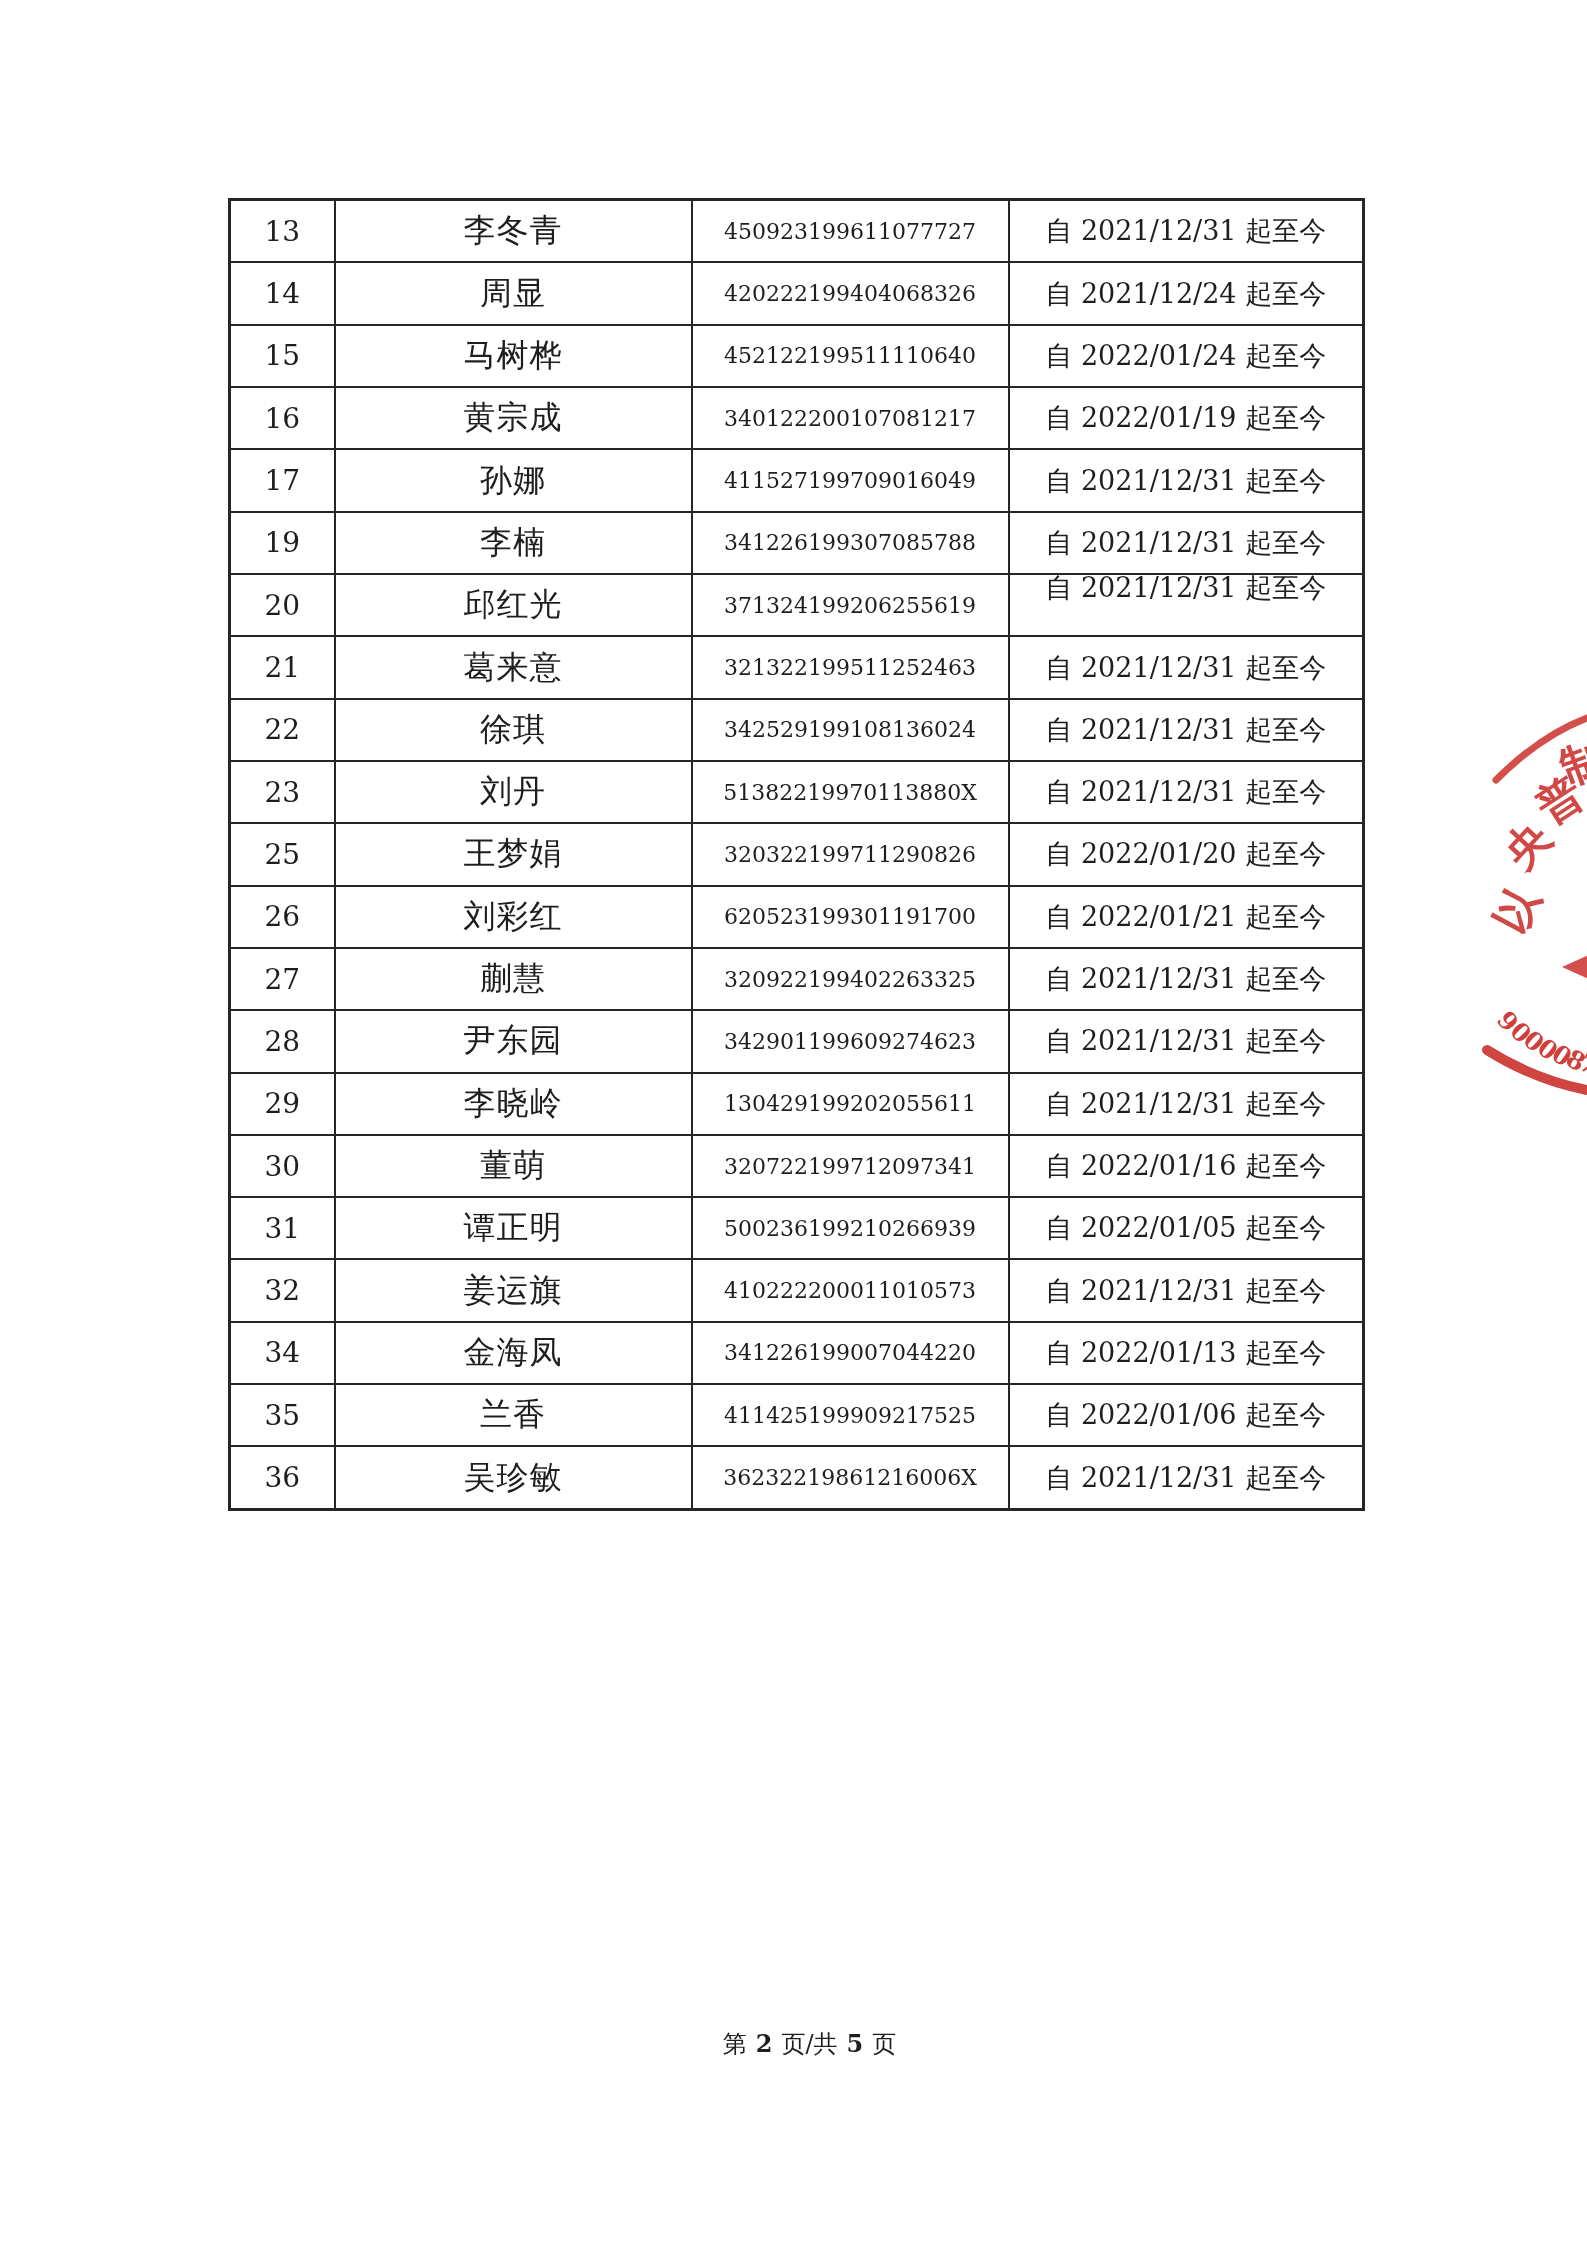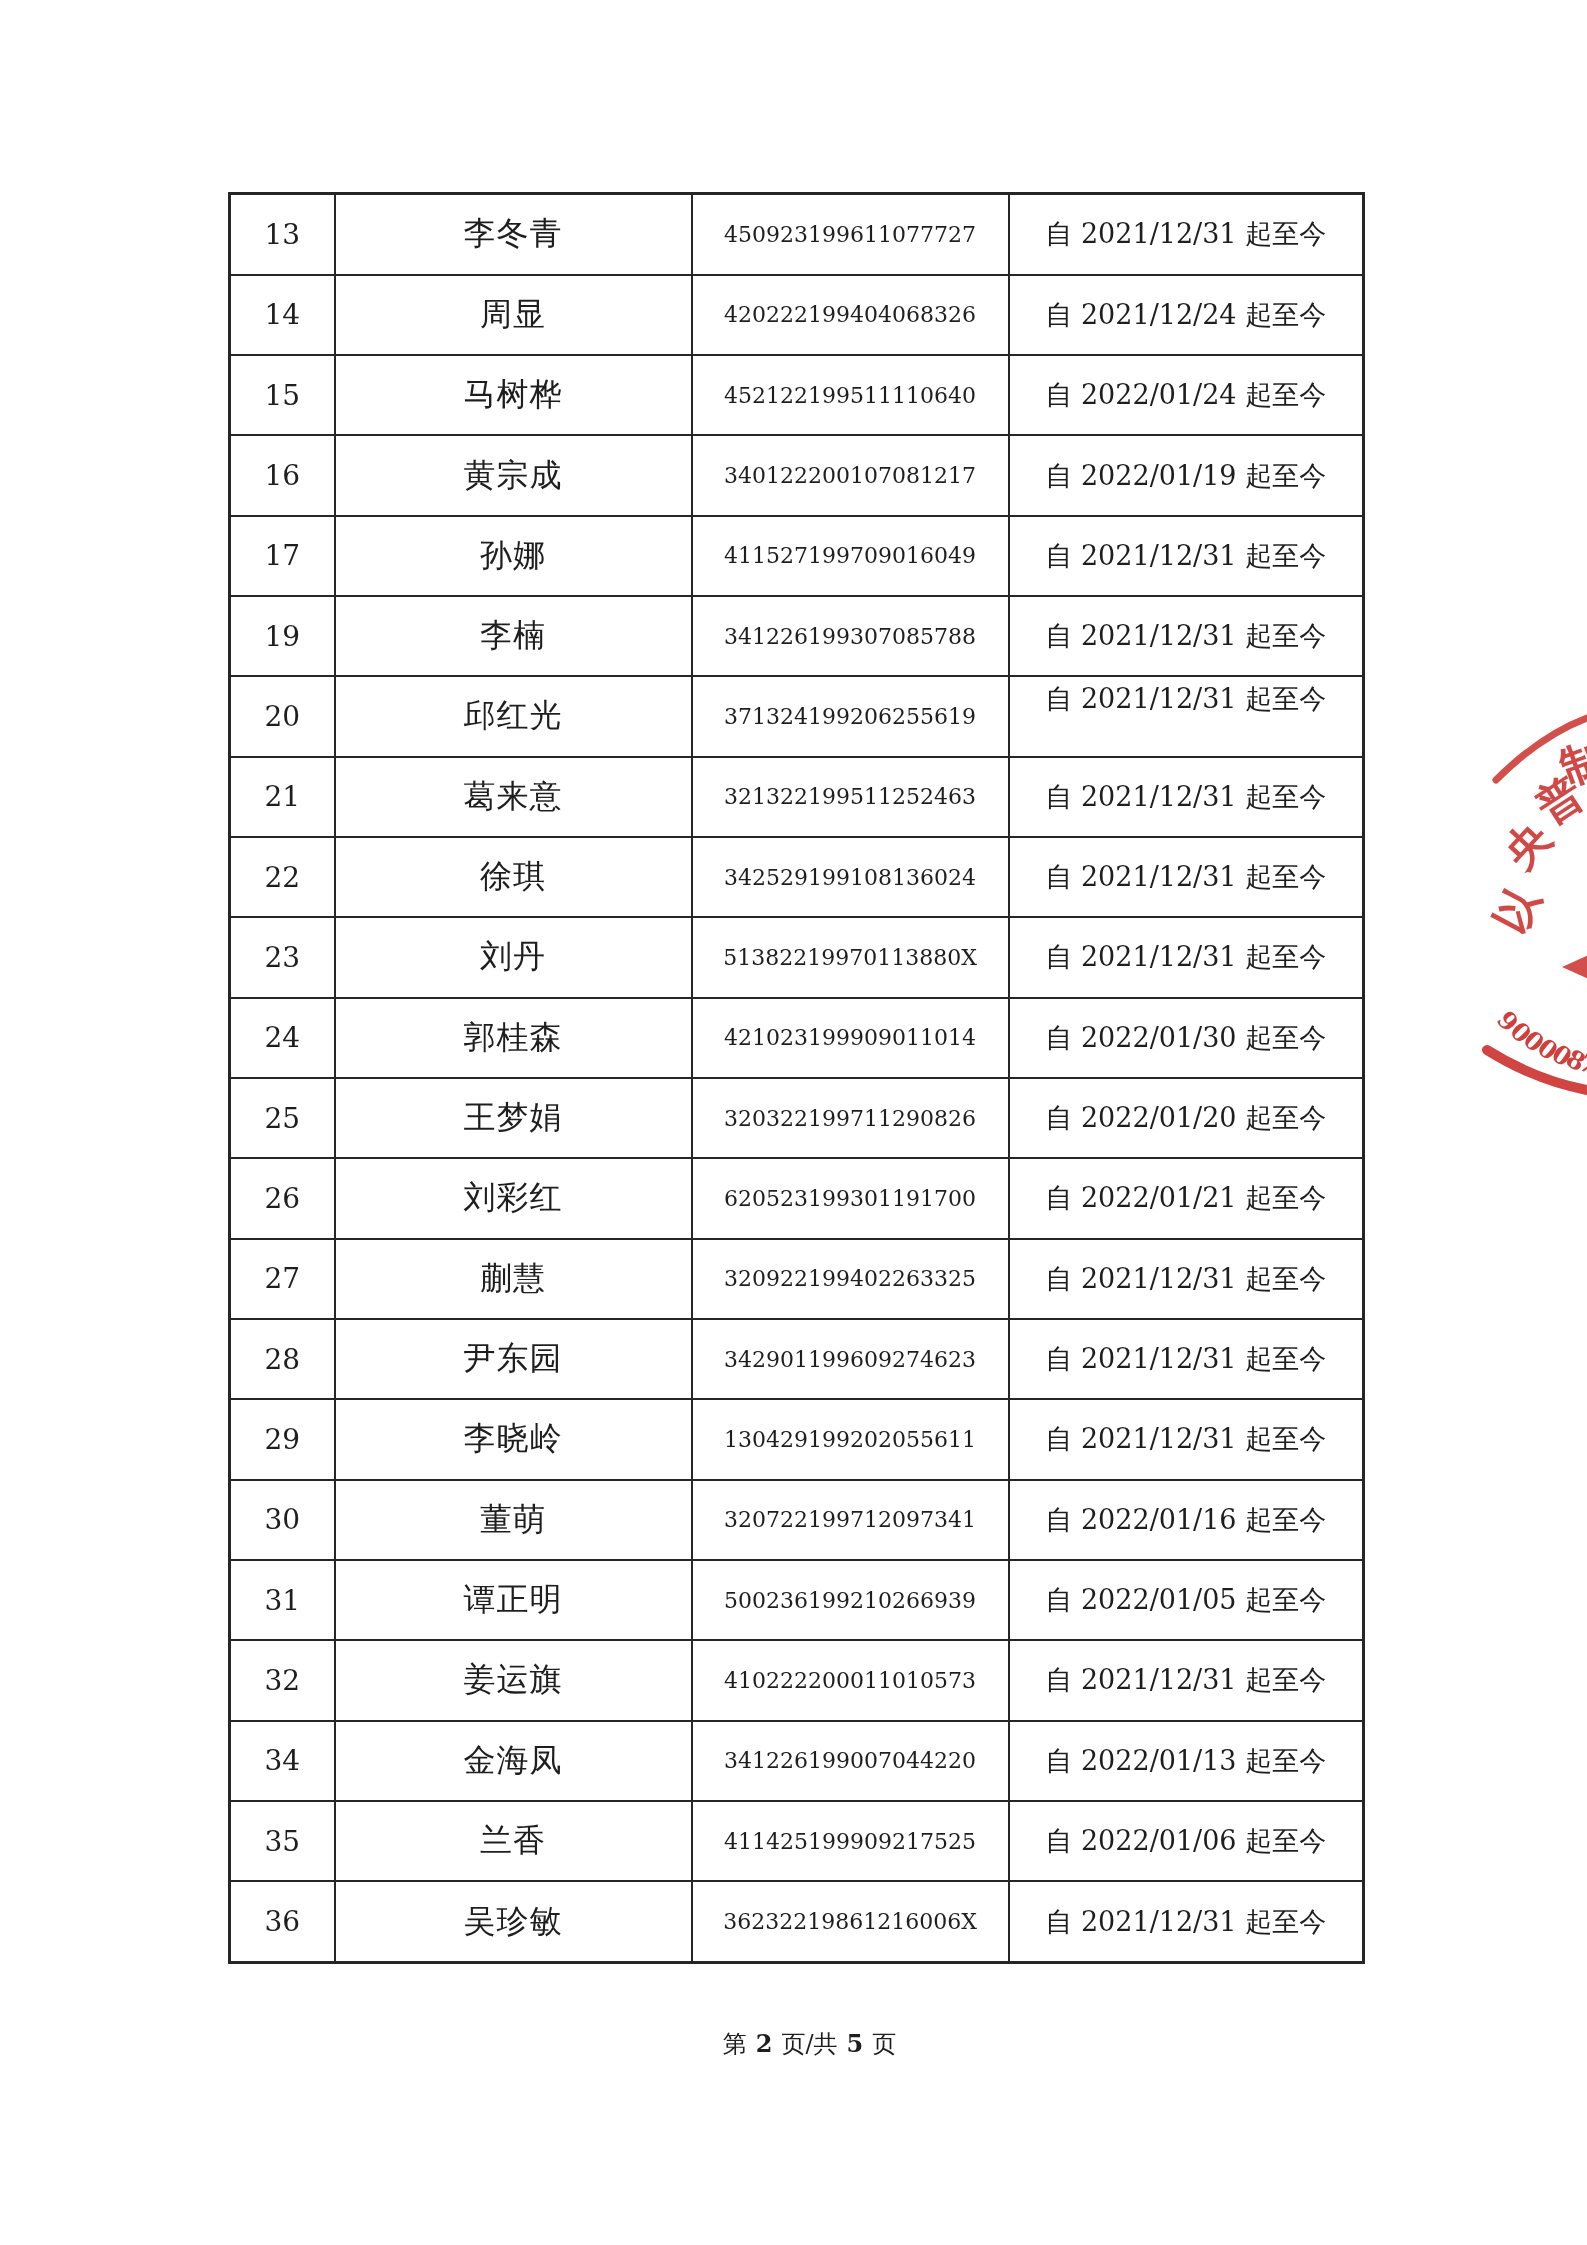--- a/index.html
+++ b/index.html
@@ -11,23 +11,23 @@
     background: #ffffff;
     overflow: hidden;
     font-family: "DejaVu Serif", "Liberation Serif", serif;
     color: #1e1e1e;
   }
 
   
   table.records {
     position: absolute;
     left: 228px;
-    top: 192px;
+    top: 198px;
     width: 1134px;
-    height: 1772px;
+    height: 1313px;
     border-collapse: collapse;
     table-layout: fixed;
     border: 3px solid #262626;
   }
   table.records td {
     border: 2px solid #262626;
     text-align: center;
     vertical-align: middle;
     padding: 0;
     overflow: hidden;
@@ -158,26 +158,20 @@
       <td class="c-date"><span class="period">自 2021/12/31 起至今</span></td>
     </tr>
 
     <tr>
       <td class="c-no"><span>23</span></td>
       <td class="c-name"><span>刘丹</span></td>
       <td class="c-id"><span>51382219970113880X</span></td>
       <td class="c-date"><span class="period">自 2021/12/31 起至今</span></td>
     </tr>
 
-    <tr>
-      <td class="c-no"><span>24</span></td>
-      <td class="c-name"><span>郭桂森</span></td>
-      <td class="c-id"><span>421023199909011014</span></td>
-      <td class="c-date"><span class="period">自 2022/01/30 起至今</span></td>
-    </tr>
 
     <tr>
       <td class="c-no"><span>25</span></td>
       <td class="c-name"><span>王梦娟</span></td>
       <td class="c-id"><span>320322199711290826</span></td>
       <td class="c-date"><span class="period">自 2022/01/20 起至今</span></td>
     </tr>
 
     <tr>
       <td class="c-no"><span>26</span></td>

